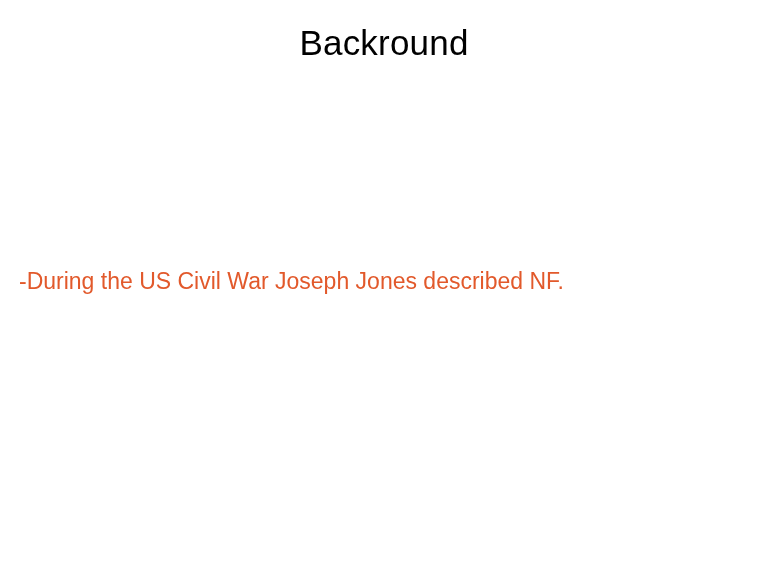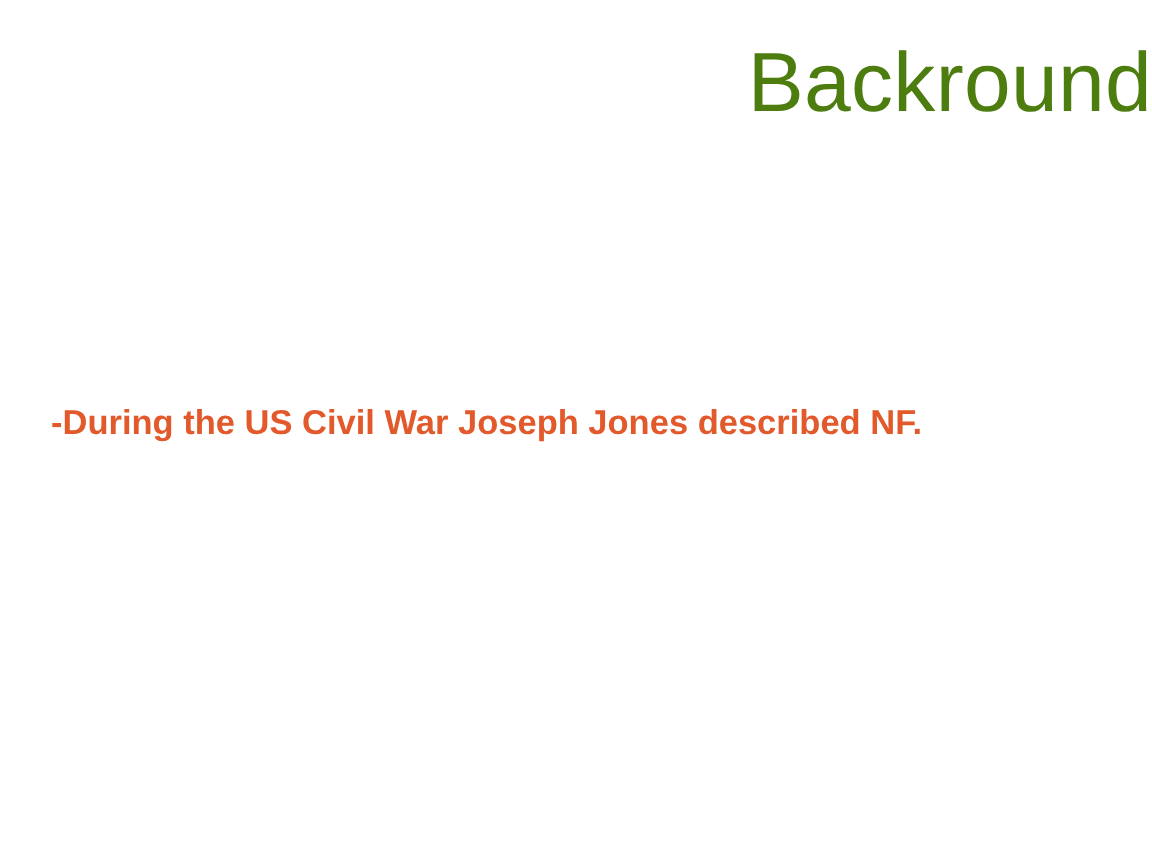--- a/index.html
+++ b/index.html
@@ -18,39 +18,39 @@
     width: 768px;
     height: 561px;
     background: #ffffff;
     box-sizing: border-box;
   }
   .slide-title {
     position: absolute;
     top: 24px;
     left: 0;
     width: 768px;
-    text-align: right;
-    font-size: 56px;
+    text-align: center;
+    font-size: 35px;
     line-height: 1.1;
     font-weight: 400;
-    color: #4d7c0f;
+    color: #000000;
     letter-spacing: 0.2px;
   }
   .body-block {
     position: absolute;
     top: 266px;
     left: 18px;
     width: 718px;
   }
   .body-line {
     color: #e2592b;
     font-size: 23px;
     line-height: 31px;
-    font-weight: 700;
-    margin: 0 0 32px 16px;
+    font-weight: 400;
+    margin: 0 0 32px 1px;
     white-space: pre-wrap;
   }
   .body-line:last-child {
     margin-bottom: 0;
   }
 </style>
 </head>
 <body>
 
 <div class="slide">

